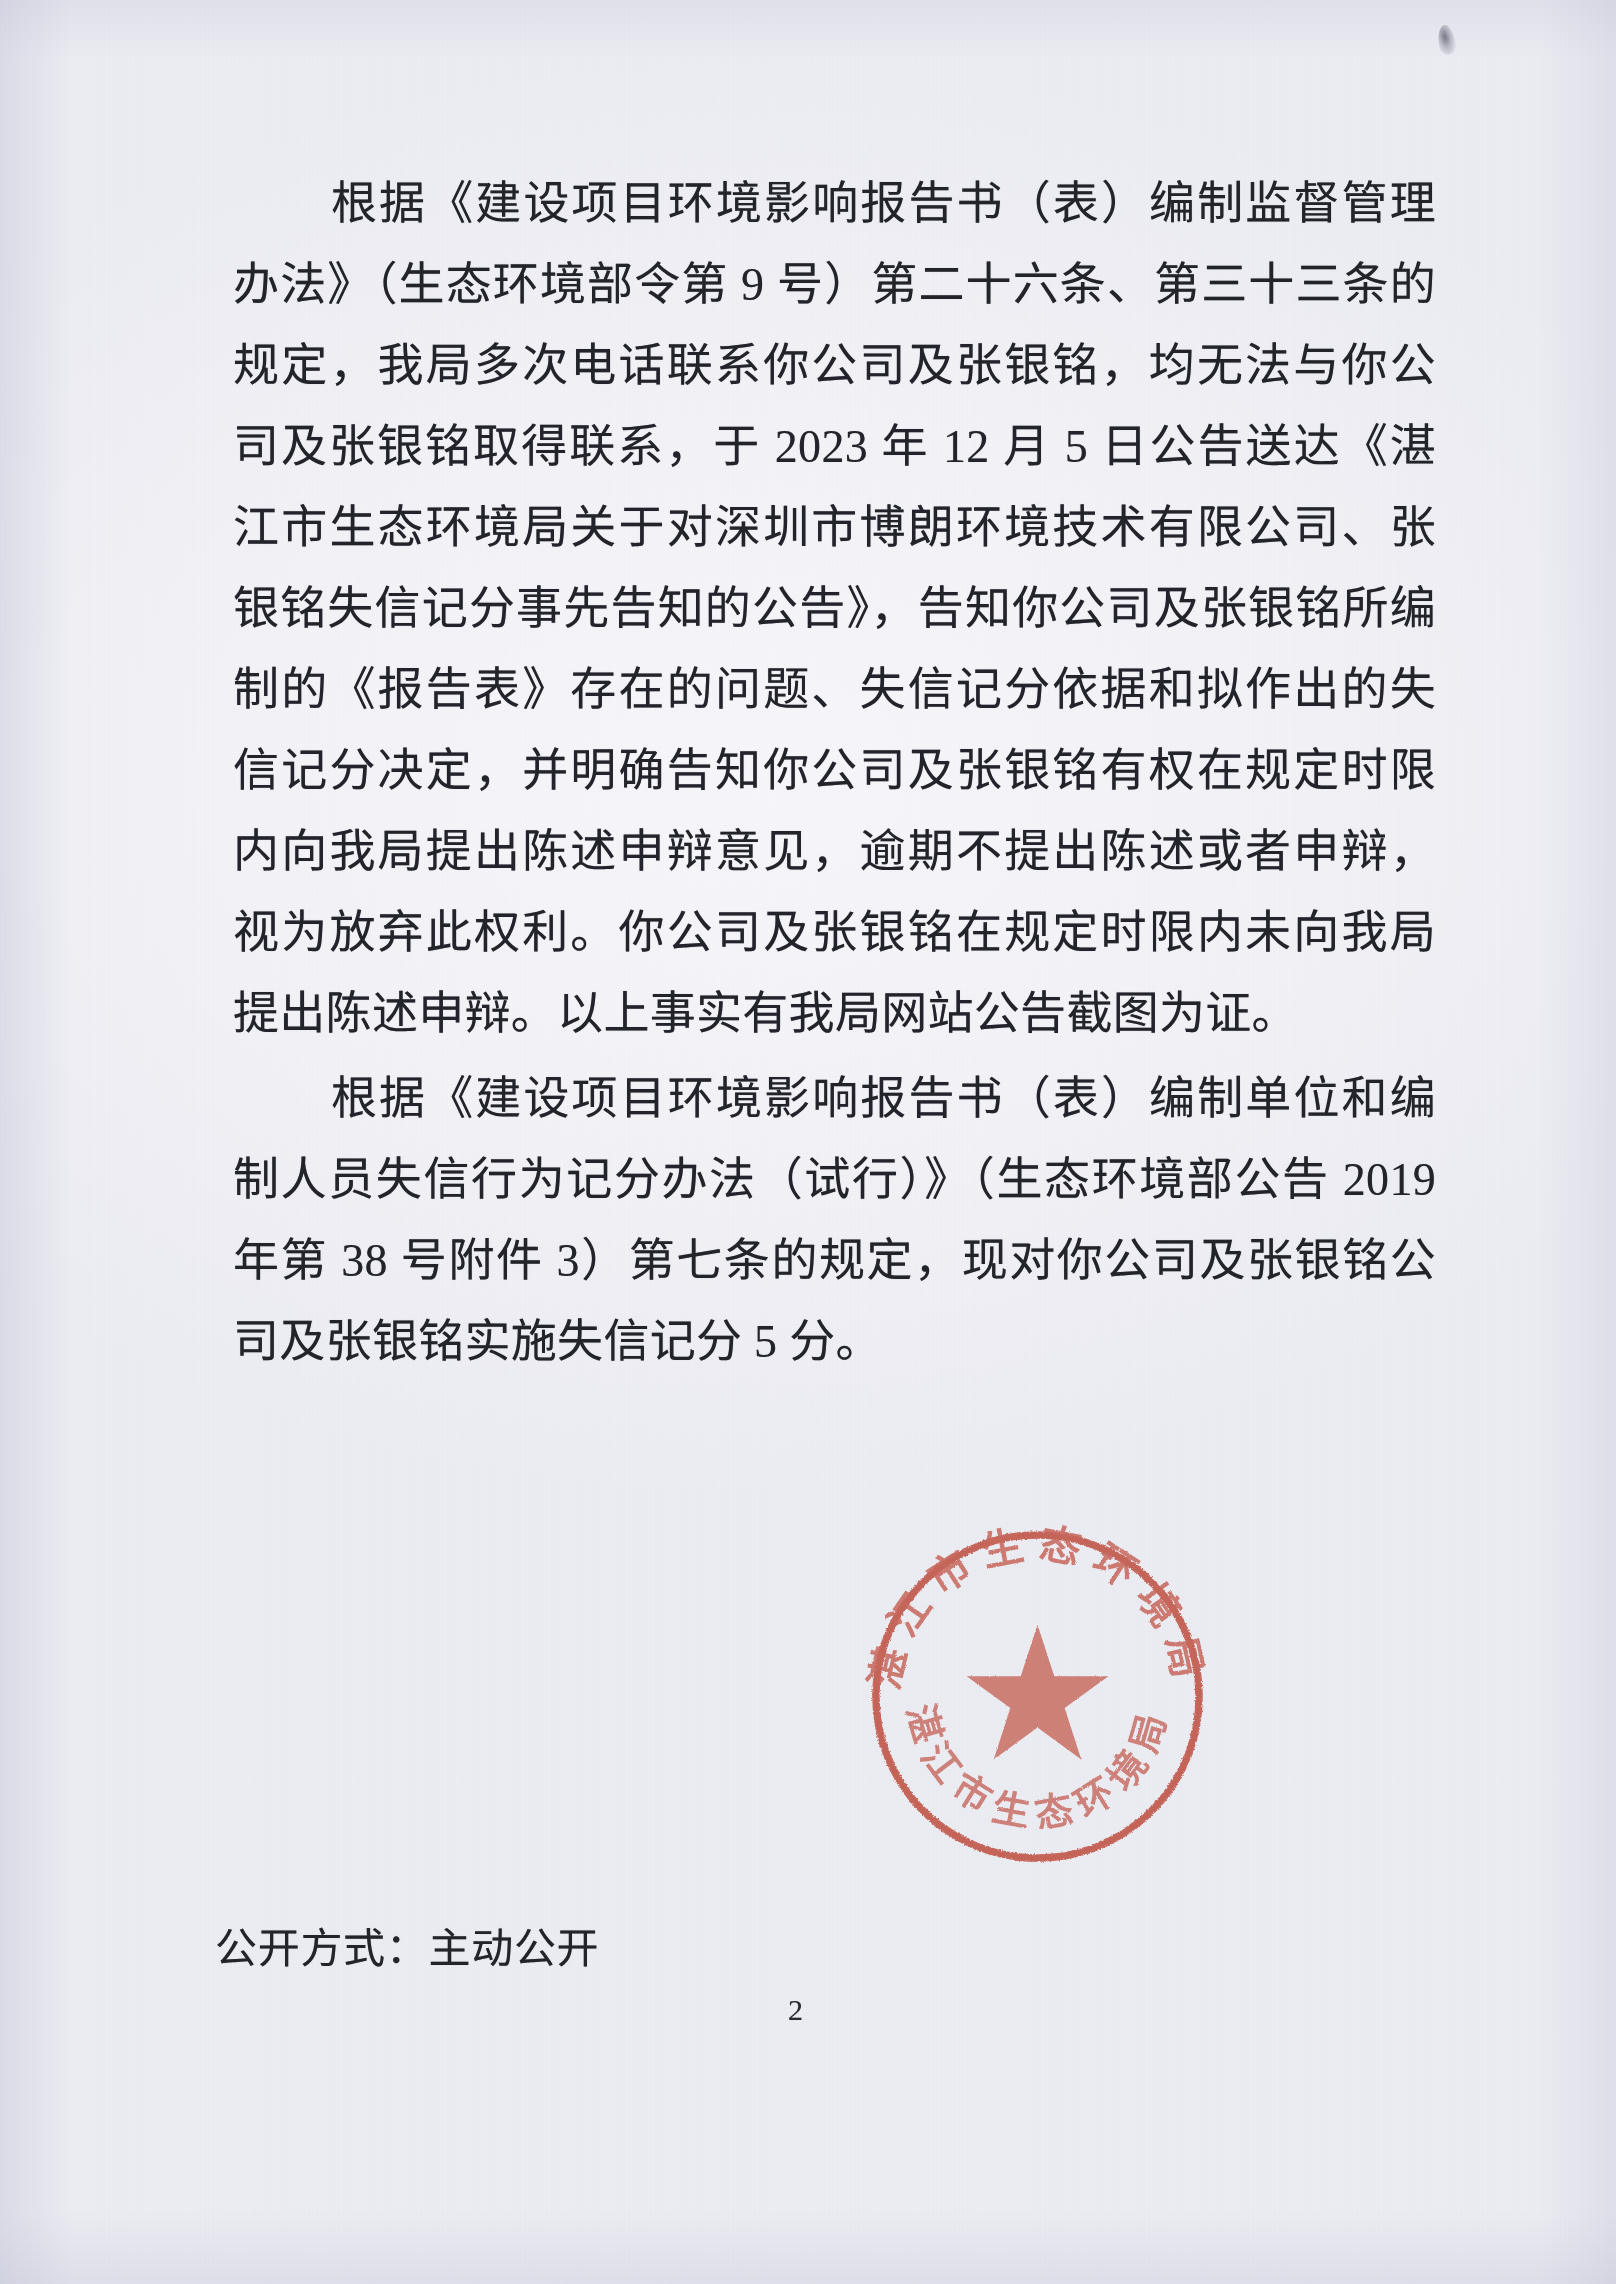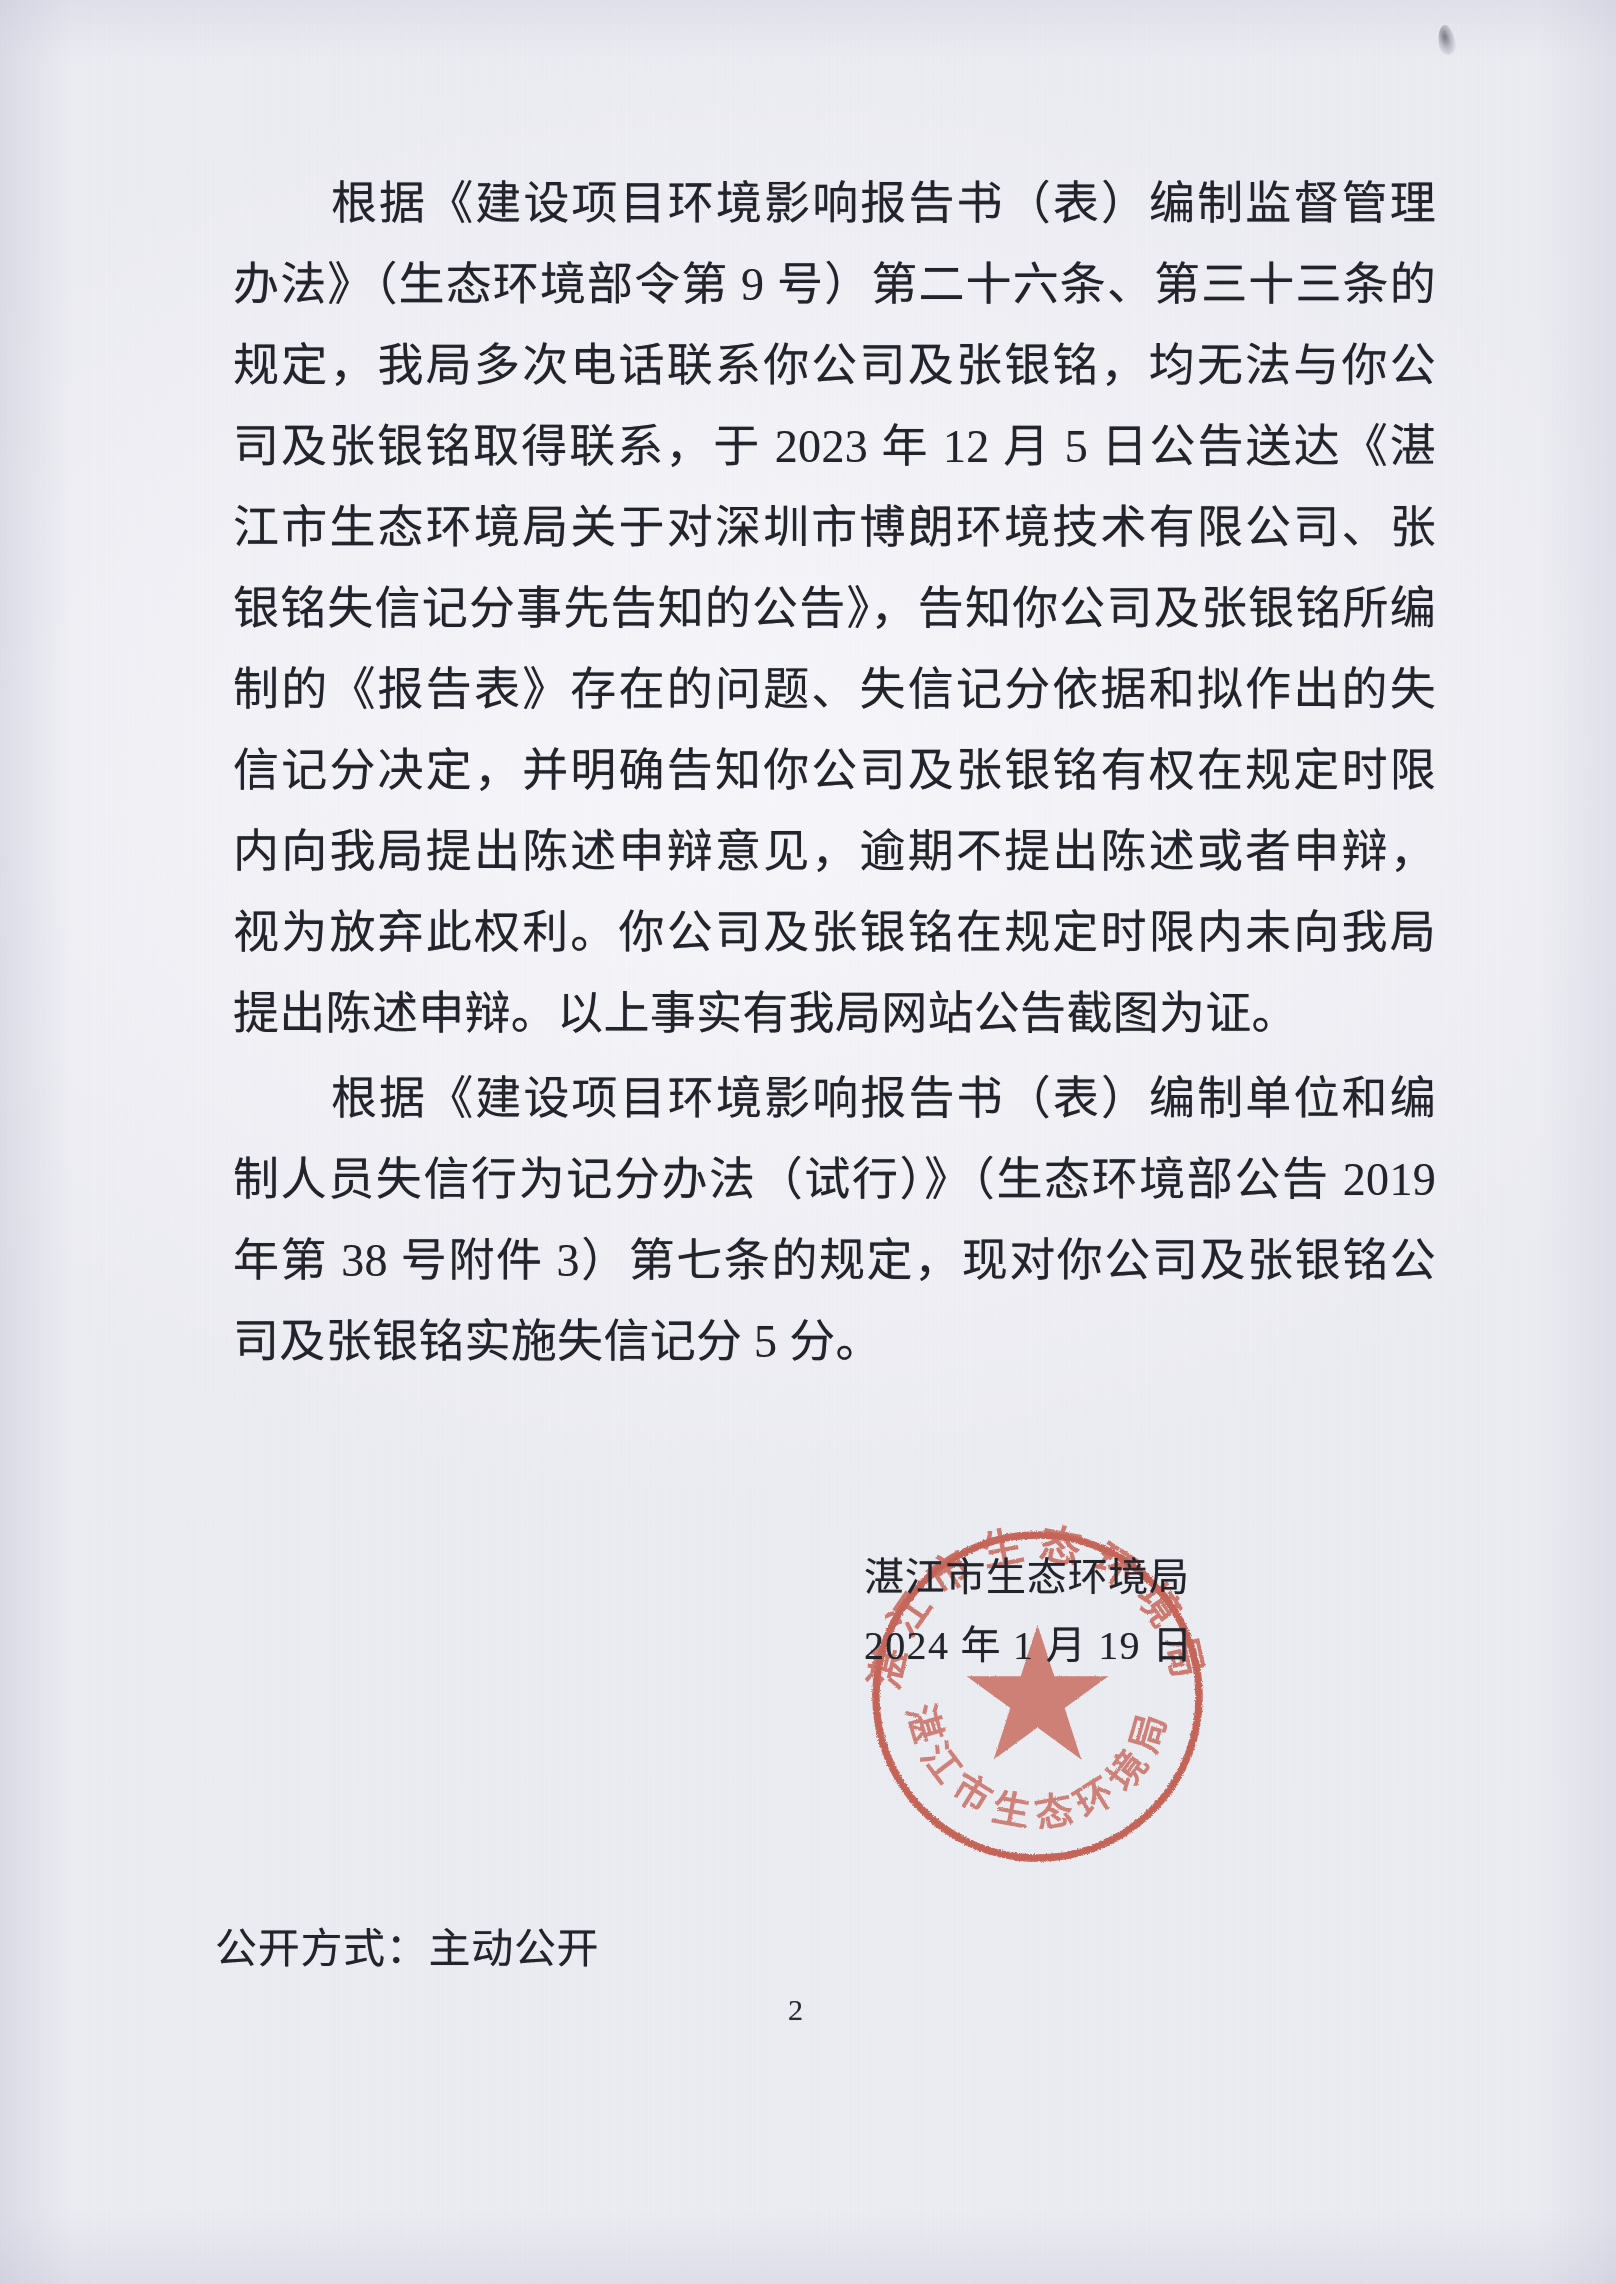--- a/index.html
+++ b/index.html
@@ -187,24 +187,20 @@
       </g>
 
       <g filter="url(#inkRough2)" fill="#d4604f" opacity=".80">
         <text font-family="'Liberation Serif','DejaVu Serif',serif" font-size="38" letter-spacing="10" font-weight="700">
           <textPath href="#arcBottom" startOffset="50%" text-anchor="middle">湛江市生态环境局</textPath>
         </text>
       </g>
     </svg>
   </div>
 
-  <div id="signature">
-    <div class="sig-line">湛江市生态环境局</div>
-    <div class="sig-line sig-date">2024 年 1 月 19 日</div>
-  </div>
 
   <div id="disclosure">公开方式：主动公开</div>
 
   <div id="page-number">
     <span>2</span>
   </div>
 
   <div id="scan-smudge"></div>
 
   <div id="edge-shade"></div>

